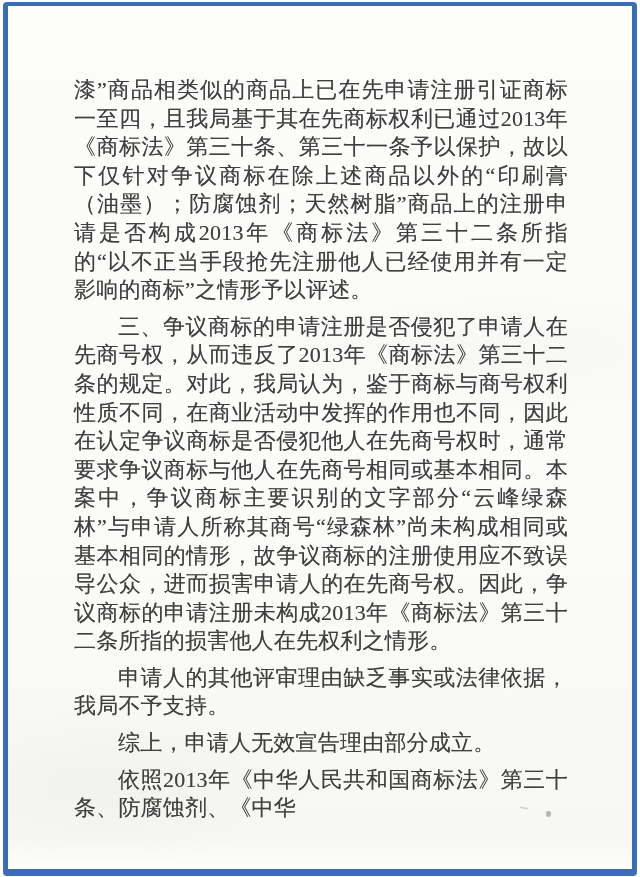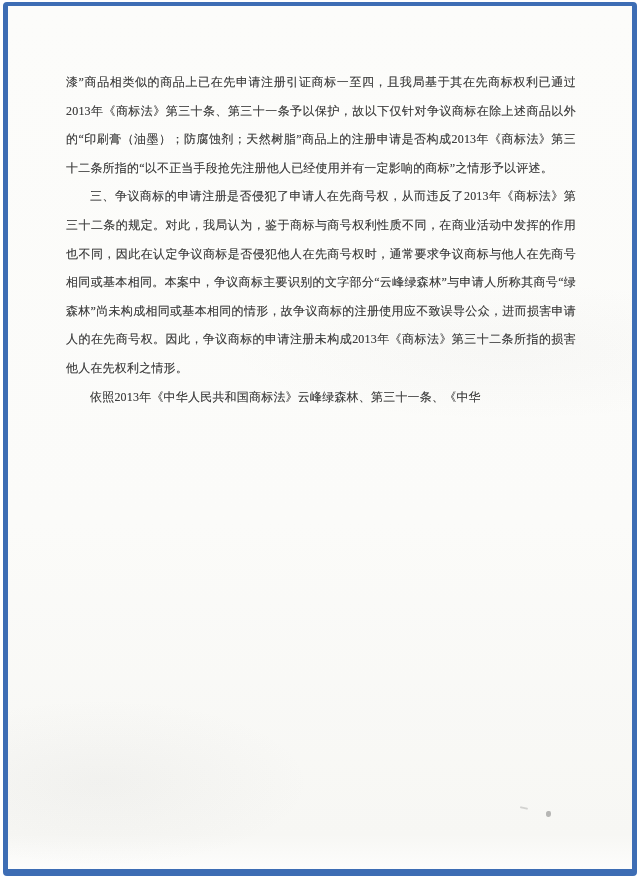--- a/index.html
+++ b/index.html
@@ -28,22 +28,22 @@
       linear-gradient(180deg, #fcfcfa 0%, #fbfbf9 60%, #f7f7f4 96%, #fdfdfc 100%);
   }
   .paper {
     position: relative;
     width: 100%;
     height: 100%;
     box-sizing: border-box;
     padding: 62px 56px 0 58px;
   }
   .doc-body p.para {
-    margin: 0;
-    font-size: 12px;
+    margin: 8px;
+    font-size: 22px;
     line-height: 28.6px;
     color: #3f3f3f;
     text-align: justify;
     text-align-last: left;
     letter-spacing: 0.2px;
     text-shadow: 0 0 0.6px rgba(70,70,70,0.55);
   }
   .doc-body p.para.indent {
     text-indent: 2em;
   }
@@ -68,19 +68,21 @@
   }
 </style>
 </head>
 <body>
 
 <div class="frame">
   <div class="paper">
     <div class="doc-body">
         <p class="para">漆”商品相类似的商品上已在先申请注册引证商标一至四，且我局基于其在先商标权利已通过2013年《商标法》第三十条、第三十一条予以保护，故以下仅针对争议商标在除上述商品以外的“印刷膏（油墨）；防腐蚀剂；天然树脂”商品上的注册申请是否构成2013年《商标法》第三十二条所指的“以不正当手段抢先注册他人已经使用并有一定影响的商标”之情形予以评述。</p>
         <p class="para indent">三、争议商标的申请注册是否侵犯了申请人在先商号权，从而违反了2013年《商标法》第三十二条的规定。对此，我局认为，鉴于商标与商号权利性质不同，在商业活动中发挥的作用也不同，因此在认定争议商标是否侵犯他人在先商号权时，通常要求争议商标与他人在先商号相同或基本相同。本案中，争议商标主要识别的文字部分“云峰绿森林”与申请人所称其商号“绿森林”尚未构成相同或基本相同的情形，故争议商标的注册使用应不致误导公众，进而损害申请人的在先商号权。因此，争议商标的申请注册未构成2013年《商标法》第三十二条所指的损害他人在先权利之情形。</p>
-        <p class="para indent">依照2013年《中华人民共和国商标法》云峰绿森林、第三十一条、《中华</p>
+        <p class="para indent">申请人的其他评审理由缺乏事实或法律依据，我局不予支持。</p>
+        <p class="para indent">综上，申请人无效宣告理由部分成立。</p>
+        <p class="para indent">依照2013年《中华人民共和国商标法》第三十条、防腐蚀剂、《中华</p>
       </div>
 
   </div>
   <span class="scan-mark-2"></span>
   <span class="scan-mark-3"></span>
 </div>
 
 </body></html>

